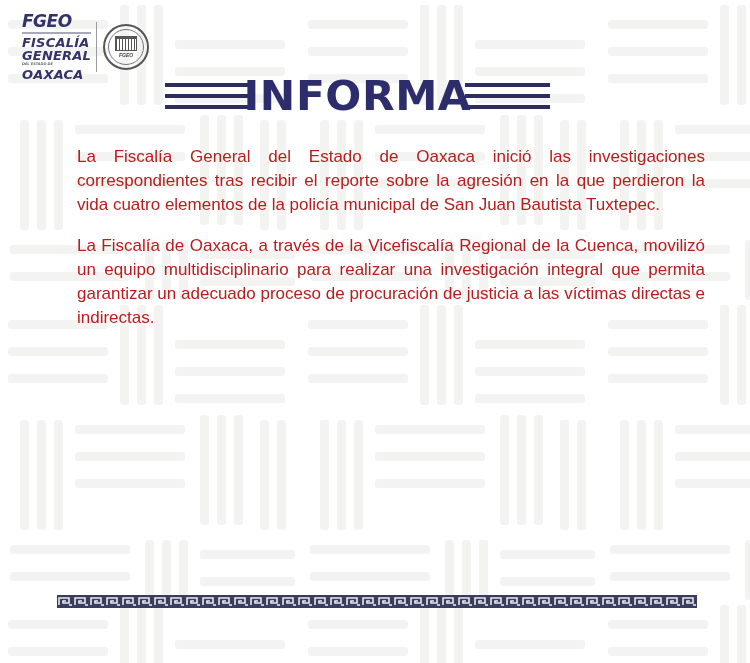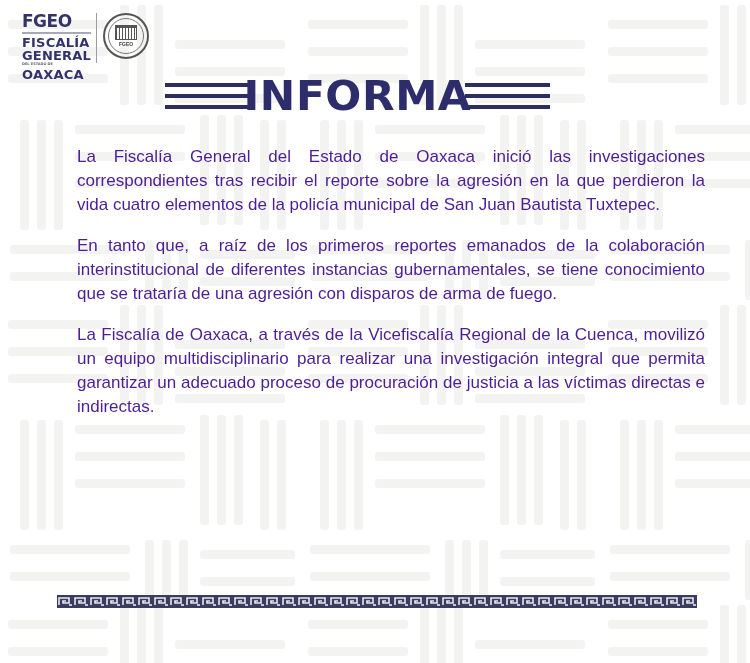--- a/index.html
+++ b/index.html
@@ -8,21 +8,21 @@
     background: #ffffff;
     font-family: "Liberation Sans", sans-serif;
   }
   .bg {
     position: absolute; inset: 0; z-index: 0;
     background-color: #ffffff;
   }
   .bg svg { position: absolute; left: 0; top: 0; }
   .logo {
     position: absolute; left: 22px; top: 13px; z-index: 2;
-    display: flex; 
+    display: flex; align-items: center; font-style: italic;
   }
   .logo-text { display: flex; flex-direction: column; line-height: 1; color: #33336b; }
   .logo-mark {
     font-family: "DejaVu Sans", sans-serif; font-weight: bold;
     font-size: 17px; letter-spacing: -0.5px; color: #33336b;
     border-bottom: 2px solid #a8a9b8; padding-bottom: 2px; margin-bottom: 2px;
   }
   .logo-line { font-family: "DejaVu Sans", sans-serif; font-weight: bold; font-size: 13px; letter-spacing: 0.2px; }
   .logo-tiny { font-size: 3.5px; color: #666; margin: 1px 0; letter-spacing: 0; }
   .logo-divider { width: 1px; height: 50px; background: #9a9aa8; margin: 0 6px 0 5px; }
@@ -47,21 +47,21 @@
   .bars { display: flex; flex-direction: column; gap: 7px; width: 85px; }
   .bars span { display: block; height: 4px; background: #2e2d60; }
   .title {
     font-family: "DejaVu Sans", sans-serif; font-weight: bold;
     font-size: 40px; color: #2e2d6b; letter-spacing: 0.5px;
     transform: scaleX(1.06); line-height: 1;
   }
 
   .body-text {
     position: absolute; left: 77px; top: 145px; width: 628px; z-index: 2;
-    font-size: 17px; line-height: 24px; color: #4c1d95; text-align: justify;
+    font-size: 17px; line-height: 24px; color: #b91c1c; text-align: justify;
   }
   .body-text p { margin: 0 0 17px 0; }
 
   .fret {
     position: absolute; left: 57px; top: 595px; width: 640px; height: 13px; z-index: 2;
     background: #3b3d5e;
   }
   .fret svg { display: block; }
 </style>
 </head>
@@ -130,21 +130,20 @@
   <div class="title">INFORMA</div>
   <div class="bars">
     <span></span>
     <span></span>
     <span></span>
   </div>
 </div>
 
 <div class="body-text">
   <p>La Fiscalía General del Estado de Oaxaca inició las investigaciones correspondientes tras recibir el reporte sobre la agresión en la que perdieron la vida cuatro elementos de la policía municipal de San Juan Bautista Tuxtepec.</p>
-  <p>En tanto que, a raíz de los primeros reportes emanados de la colaboración interinstitucional de diferentes instancias gubernamentales, se tiene conocimiento que se trataría de una agresión con disparos de arma de fuego.</p>
   <p>La Fiscalía de Oaxaca, a través de la Vicefiscalía Regional de la Cuenca, movilizó un equipo multidisciplinario para realizar una investigación integral que permita garantizar un adecuado proceso de procuración de justicia a las víctimas directas e indirectas.</p>
 </div>
 
 <div class="fret">
   <svg width="640" height="13" xmlns="http://www.w3.org/2000/svg">
     <defs>
       <pattern id="fretp" width="16" height="13" patternUnits="userSpaceOnUse">
         <path d="M2 10 V3 H12 V8 H6 V6 H9" fill="none" stroke="#e8e8f0" stroke-width="1.6"></path>
         <path d="M12 10 H15" fill="none" stroke="#e8e8f0" stroke-width="1.6"></path>
       </pattern>

